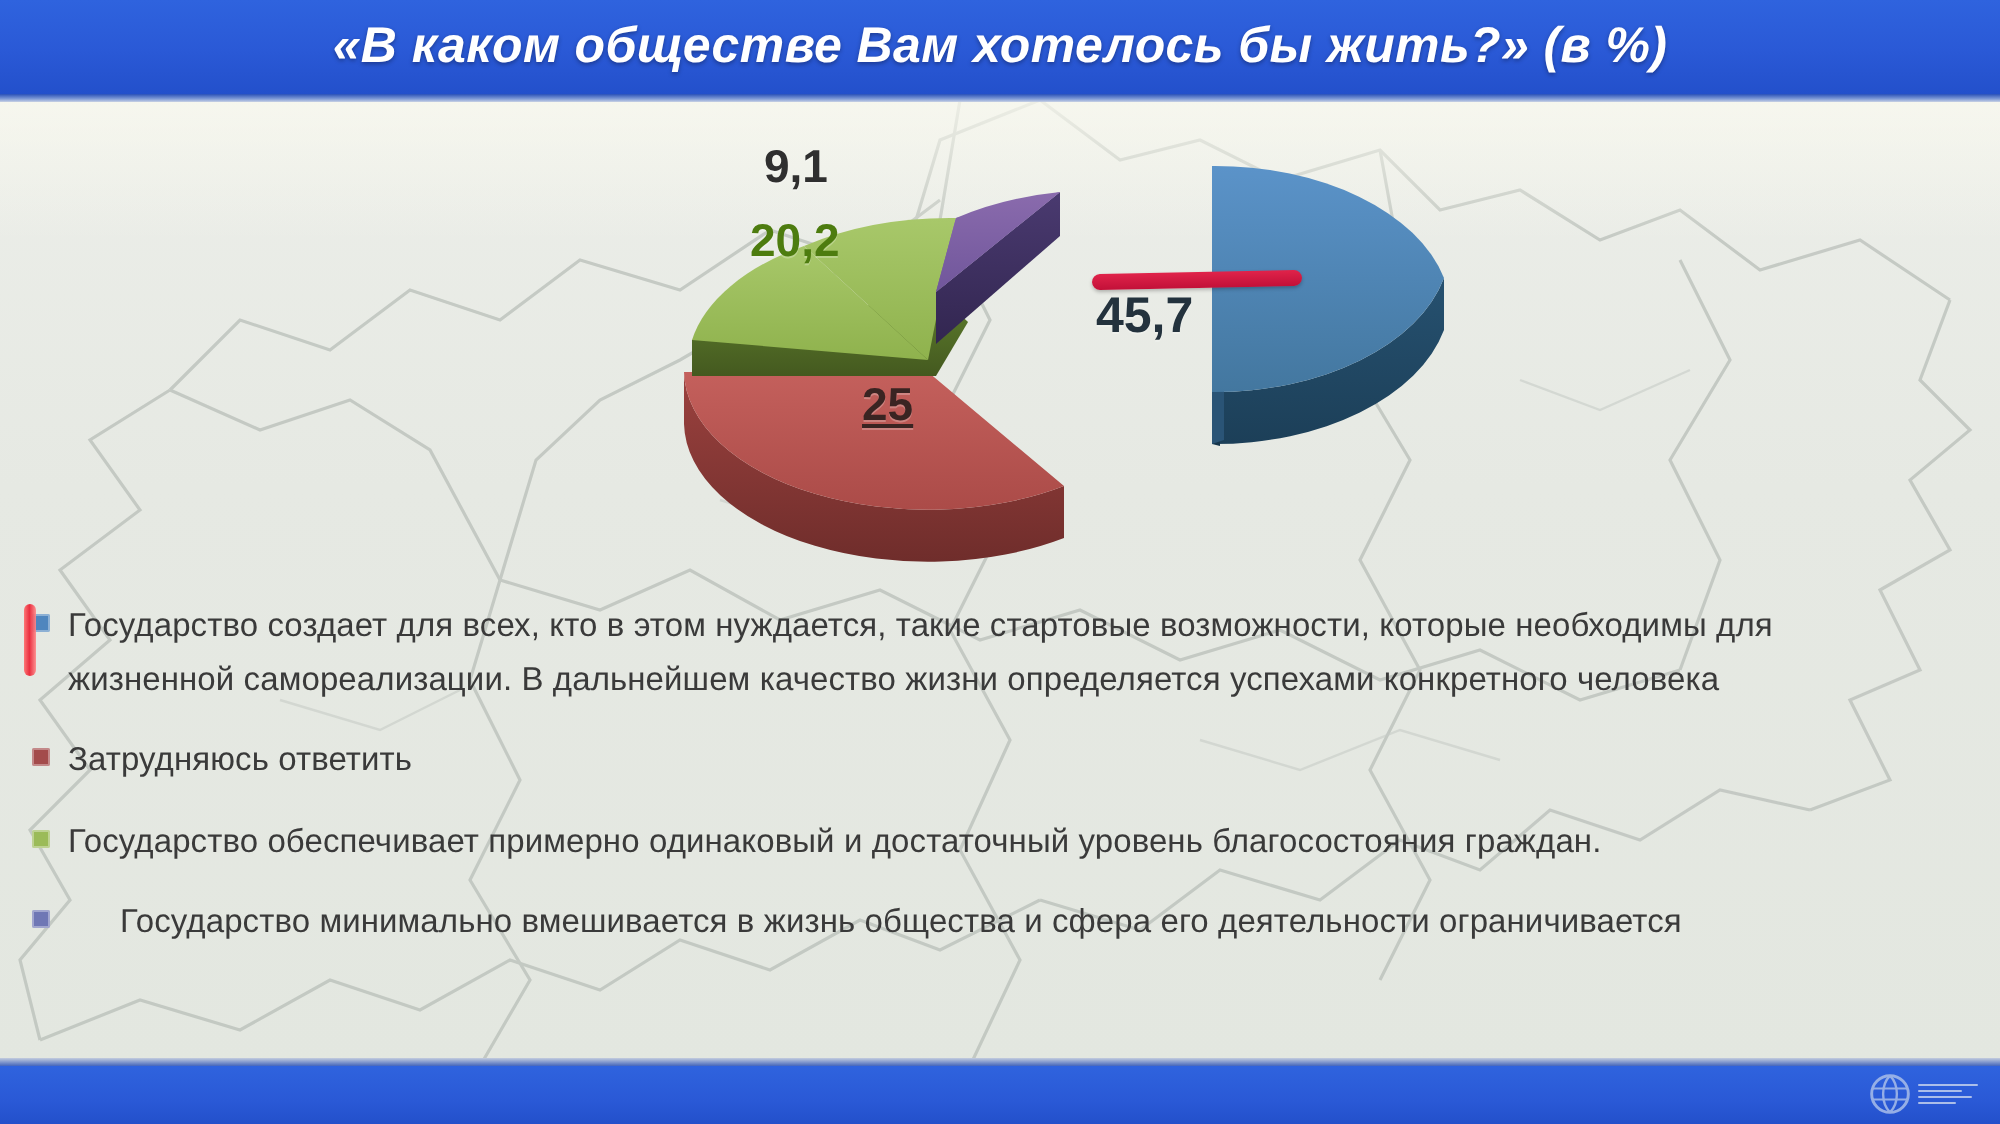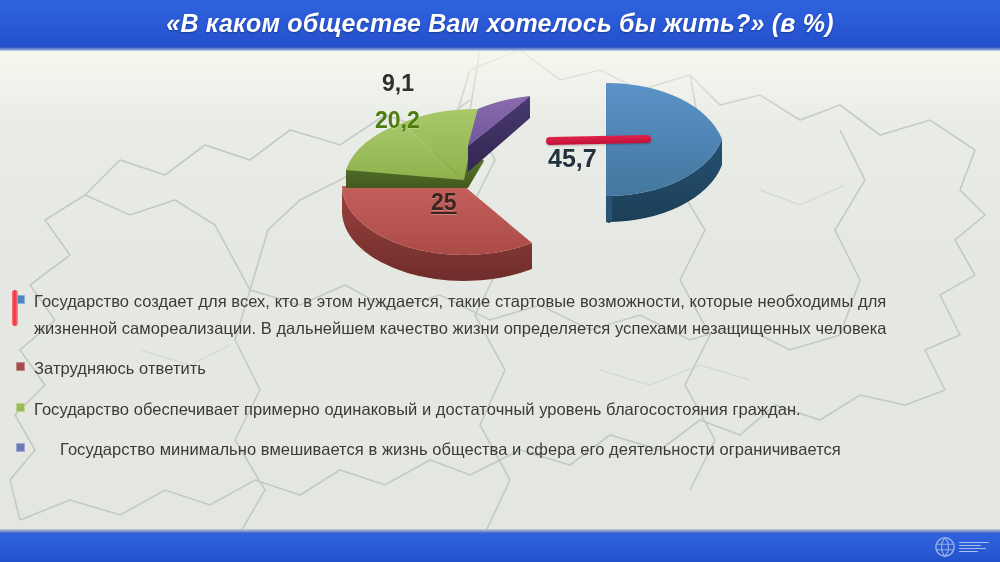--- a/index.html
+++ b/index.html
@@ -50,21 +50,21 @@
   .lbl-blue{left:230px;top:44px;font-size:25px;color:#23323d;margin-top:40px;}
   .lbl-red{left:113px;top:129px;font-size:23px;color:#3a2422;text-decoration:underline;}
   .lbl-green{left:57px;top:47px;font-size:23px;color:#4d7c0f;}
   .lbl-purple{left:64px;top:10px;font-size:23px;color:#2f2f2f;}
   .redmark{position:absolute;left:228px;top:76px;width:105px;height:8px;
            background:linear-gradient(180deg,#e0234a,#c21038);
            border-radius:5px;transform:rotate(-1.2deg);
            box-shadow:0 1px 2px rgba(0,0,0,.25);}
 
   
-  .legend{position:absolute;left:16px;top:288px;width:968px;}
+  .legend{position:absolute;left:16px;top:300px;width:968px;}
   .leg-item{position:relative;display:flex;align-items:flex-start;gap:9px;}
   .bullet{flex:0 0 9px;width:9px;height:9px;margin-top:7px;border-radius:1px;
           box-shadow:inset 0 0 0 1px rgba(255,255,255,.35);}
   .leg-text{font-size:16.5px;line-height:27px;color:#3a3a3a;letter-spacing:.05px;}
   .leg-text p{margin:0;}
   .annot{position:absolute;left:-4px;top:2px;width:6px;height:36px;
          background:linear-gradient(90deg,#ff6d6d,#ea1f32 45%,#ff8a8a);
          border-radius:3px;opacity:.92;}
 </style>
 </head>
@@ -172,21 +172,21 @@
     <div class="redmark"></div>
   </div>
 
   <div class="legend">
 
     <div class="leg-item" style="margin-top:0;">
       <div class="annot"></div>
       <span class="bullet" style="background:#4f86be"></span>
       <div class="leg-text">
         <p>Государство создает для всех, кто в этом нуждается, такие стартовые возможности, которые необходимы для</p>
-        <p>жизненной самореализации. В дальнейшем качество жизни определяется  успехами незащищенных человека</p>
+        <p>жизненной самореализации. В дальнейшем качество жизни определяется  успехами конкретного человека</p>
       </div>
     </div>
 
     <div class="leg-item" style="margin-top:13px;">
       <span class="bullet" style="background:#a34b4b"></span>
       <div class="leg-text">
         <p>Затрудняюсь ответить</p>
       </div>
     </div>
 

